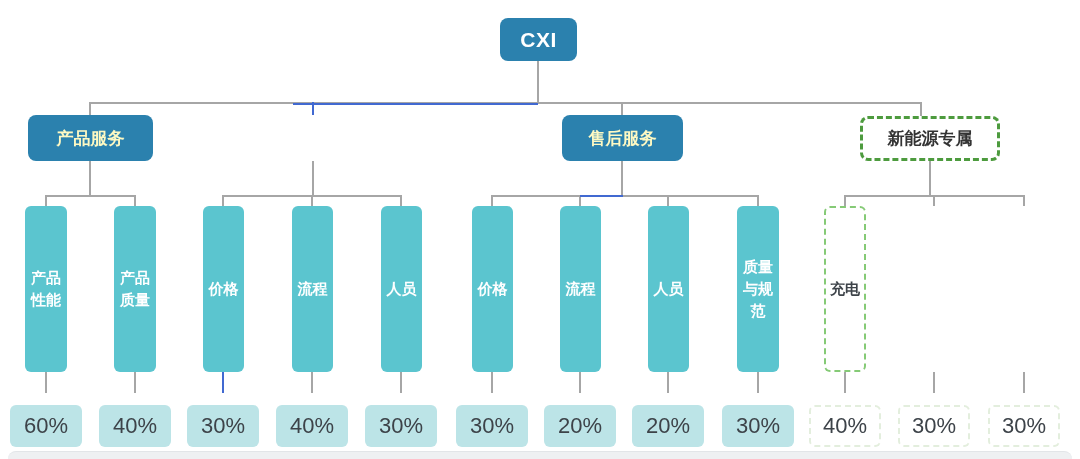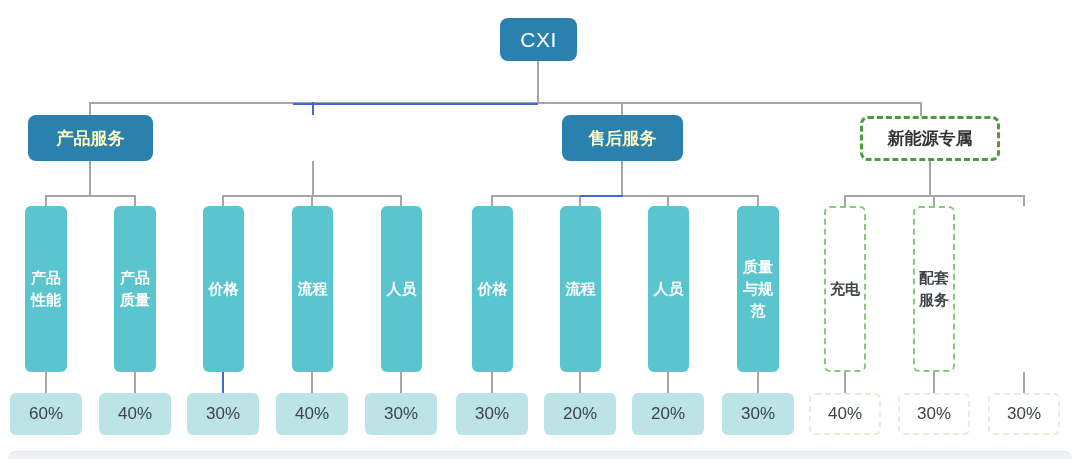--- a/index.html
+++ b/index.html
@@ -6,28 +6,28 @@
   .canvas{
     position:relative;width:1080px;height:459px;background:#ffffff;
     font-family:"Liberation Sans","DejaVu Sans",sans-serif;overflow:hidden;
   }
   
   .line{position:absolute;background:#a6a6a6;}
   .line.blue{background:#4169d1;z-index:3;}
   
   .box{position:absolute;display:flex;align-items:center;justify-content:center;
        box-sizing:border-box;text-align:center;z-index:2;}
-  .root-box{background:#2b81ae;color:#fff;font-size:21px;font-weight:normal;
+  .root-box{background:#2b81ae;color:#fff;font-size:21px;font-weight:bold;
        border-radius:8px;letter-spacing:.5px;}
   .hdr{background:#2b81ae;color:#fef9c3;font-size:17px;font-weight:bold;border-radius:8px;}
   .hdr.dashed{background:#fff;color:#333;border:3px dashed #4d9b3e;}
   .pillar{background:#5bc5cf;color:#fff;font-size:15px;font-weight:bold;
        border-radius:6px;white-space:pre-line;line-height:1.45;}
   .pillar.dashed{background:#fff;color:#3d4349;border:2px dashed #85ca76;}
-  .pct{background:#bce4e7;color:#3d4349;font-size:17px;border-radius:6px;}
+  .pct{background:#bce4e7;color:#3d4349;font-size:22px;border-radius:6px;margin-top:12px;}
   .pct.dashed{background:#fff;border:2px dashed #e3eedd;}
   .footer-bar{position:absolute;background:#eef0f2;border-top:1px solid #e2e5e8;
        border-radius:8px 8px 0 0;}
 </style>
 </head>
 <body>
 
 <div class="canvas">
 
   <div class="line" style="left:537px;top:61px;width:2px;height:41px;"></div>
@@ -120,24 +120,20 @@
   </div>
   <div class="box pillar" style="left:737px;top:206px;width:42px;height:166px;">
     <span>质量
 与规
 范</span>
   </div>
 
   <div class="box pillar dashed" style="left:824px;top:206px;width:42px;height:166px;">
     <span>充电</span>
   </div>
-  <div class="box pillar dashed" style="left:913px;top:206px;width:42px;height:166px;">
-    <span>配套
-服务</span>
-  </div>
 
   <div class="box pct" style="left:10px;top:393px;width:72px;height:42px;">
     <span>60%</span>
   </div>
   <div class="box pct" style="left:99px;top:393px;width:72px;height:42px;">
     <span>40%</span>
   </div>
   <div class="box pct" style="left:187px;top:393px;width:72px;height:42px;">
     <span>30%</span>
   </div>

